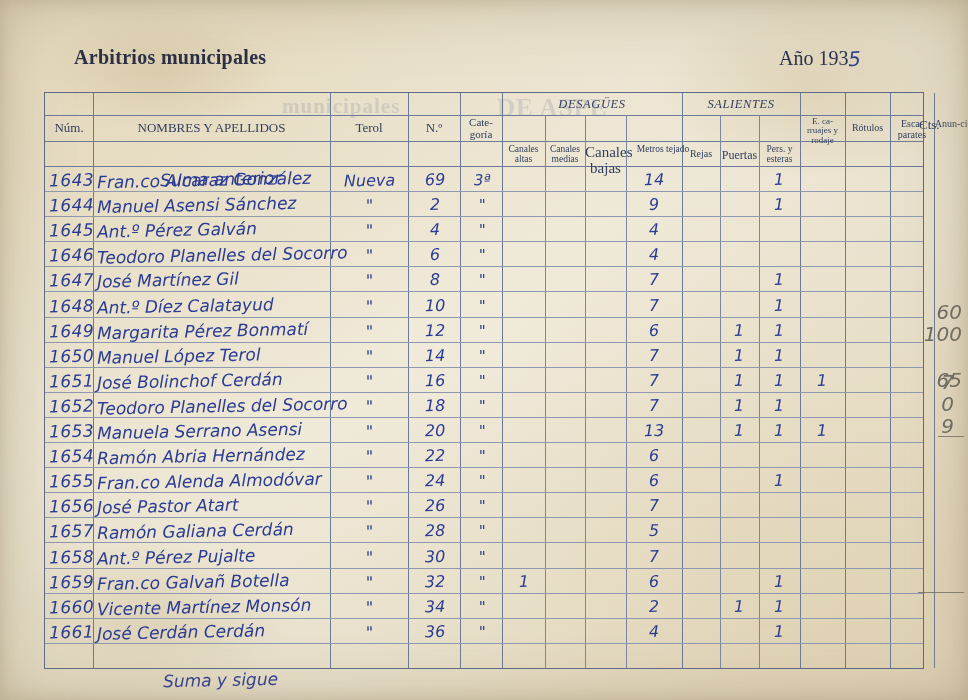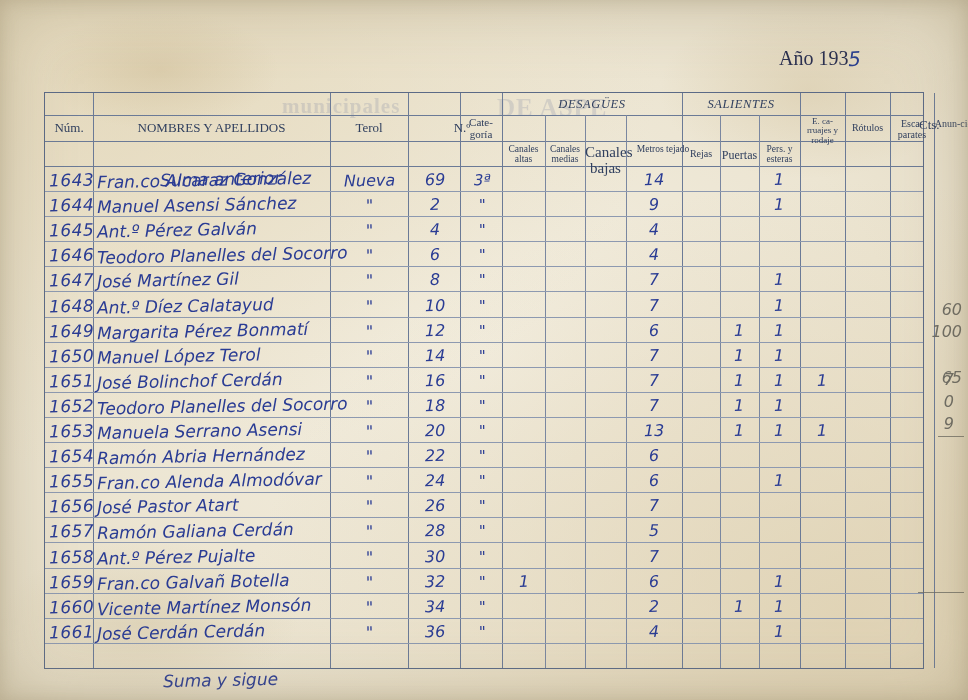--- a/index.html
+++ b/index.html
@@ -89,35 +89,36 @@
   .hw.num{font-size:17px;letter-spacing:.5px;}
   .hw.name{font-size:17px;}
   .hw.small{font-size:15px;}
   .hw.mid{font-size:16px;}
   .row-skew{display:inline-block;transform:rotate(-1.2deg);}
 
   
   .margin-note{
     position:absolute;right:8px;
     font-family:"DejaVu Sans", sans-serif;
-    color:#6b6a63;font-size:16px;font-style:italic;
+    color:#6b6a63;font-size:20px;font-style:italic;
   }
   .mrule{position:absolute;background:#6b6a63;height:1px;opacity:.8;}
 </style>
 </head>
 <body>
 
 <div class="paper"></div>
 <div class="stain s1"></div>
 <div class="stain s2"></div>
 <div class="stain s3"></div>
 
 <div class="header">
   <div class="ghost ghost-1">municipales</div>
   <div class="ghost ghost-2">DE ASPE</div>
+  <div class="hdr-left">Arbitrios municipales</div>
   <div class="hdr-right">
     <span>Año 193</span><span class="yearink">5</span>
   </div>
 </div>
 
 <div class="tbl">
 
   <div class="hline" style="top:22px;"></div>
   <div class="hline" style="top:48px;"></div>
   <div class="hline" style="top:73px;"></div>
@@ -134,21 +135,21 @@
   <div class="vline thin" style="left:675px;top:22px;"></div>
   <div class="vline thin" style="left:714px;top:22px;"></div>
   <div class="vline" style="left:755px;"></div>
   <div class="vline" style="left:800px;"></div>
   <div class="vline" style="left:845px;"></div>
   <div class="vline" style="left:889px;"></div>
 
   <div class="colhdr big" style="left:0px;top:28px;width:48px;">Núm.</div>
   <div class="colhdr big" style="left:48px;top:28px;width:237px;">NOMBRES Y APELLIDOS</div>
   <div class="colhdr big" style="left:285px;top:28px;width:78px;">Terol</div>
-  <div class="colhdr big" style="left:363px;top:28px;width:52px;margin-left:28px;">N.º</div>
+  <div class="colhdr big" style="left:363px;top:28px;width:52px;">N.º</div>
   <div class="colhdr" style="left:415px;top:24px;width:42px;">Cate-goría</div>
 
   <div class="colhdr grp" style="left:457px;top:5px;width:180px;">DESAGÜES</div>
   <div class="colhdr grp" style="left:637px;top:5px;width:118px;">SALIENTES</div>
 
   <div class="colhdr" style="left:457px;top:52px;width:43px;font-size:9.5px;">Canales altas</div>
   <div class="colhdr" style="left:500px;top:52px;width:40px;font-size:9.5px;">Canales medias</div>
   <div class="colhdr" style="left:540px;top:52px;width:41px;font-size:15px;">Canales bajas</div>
   <div class="colhdr" style="left:581px;top:52px;width:56px;font-size:9.5px;margin-left:9px;">Metros tejado</div>
 

